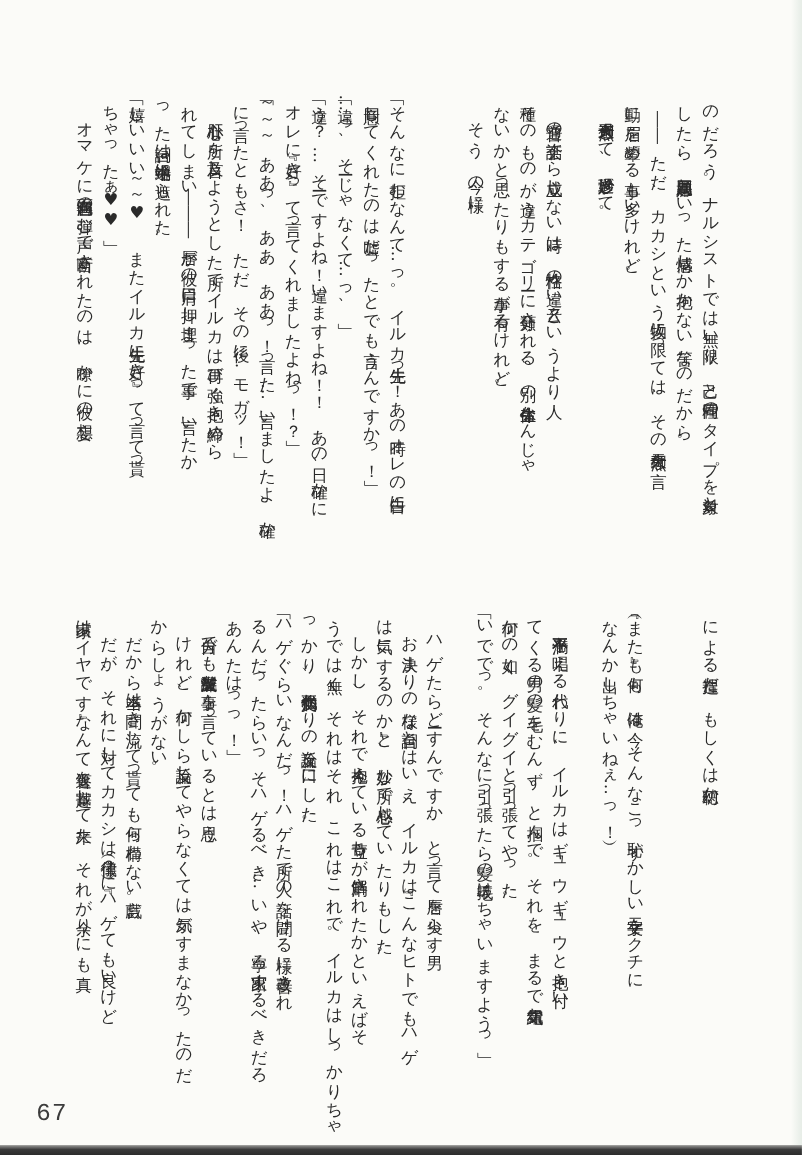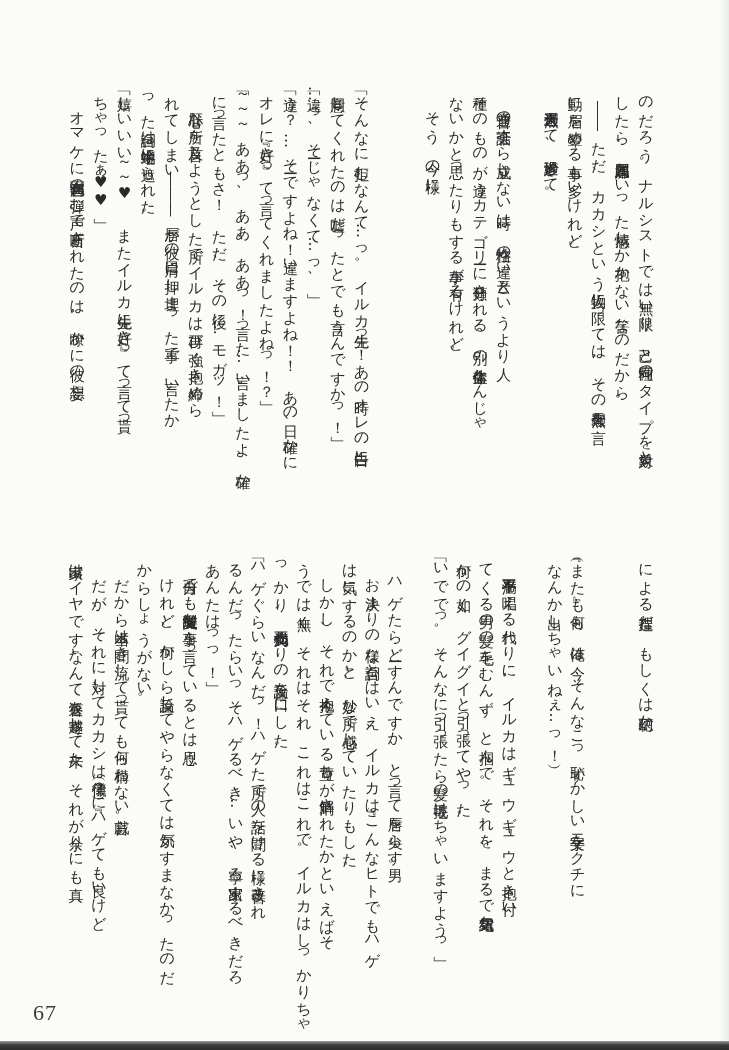--- a/index.html
+++ b/index.html
@@ -36,21 +36,21 @@
   .block-top .tcol{line-height:23.7px;}
   .block-bottom .tcol{line-height:22.8px;}
   .tcol{
     white-space:pre;
   }
   .tcol.blank{opacity:0;}
   .page-number{
     position:absolute;
     left:33px;
     top:1000px;
-    font-family:Liberation Serif, serif;
+    font-family:Liberation Mono, monospace;
     font-size:22px;
     letter-spacing:1px;
     color:#3c3c3c;
   }
   .scan-edge-bottom{
     position:absolute;
     left:0;
     bottom:0;
     width:100%;
     height:9px;

